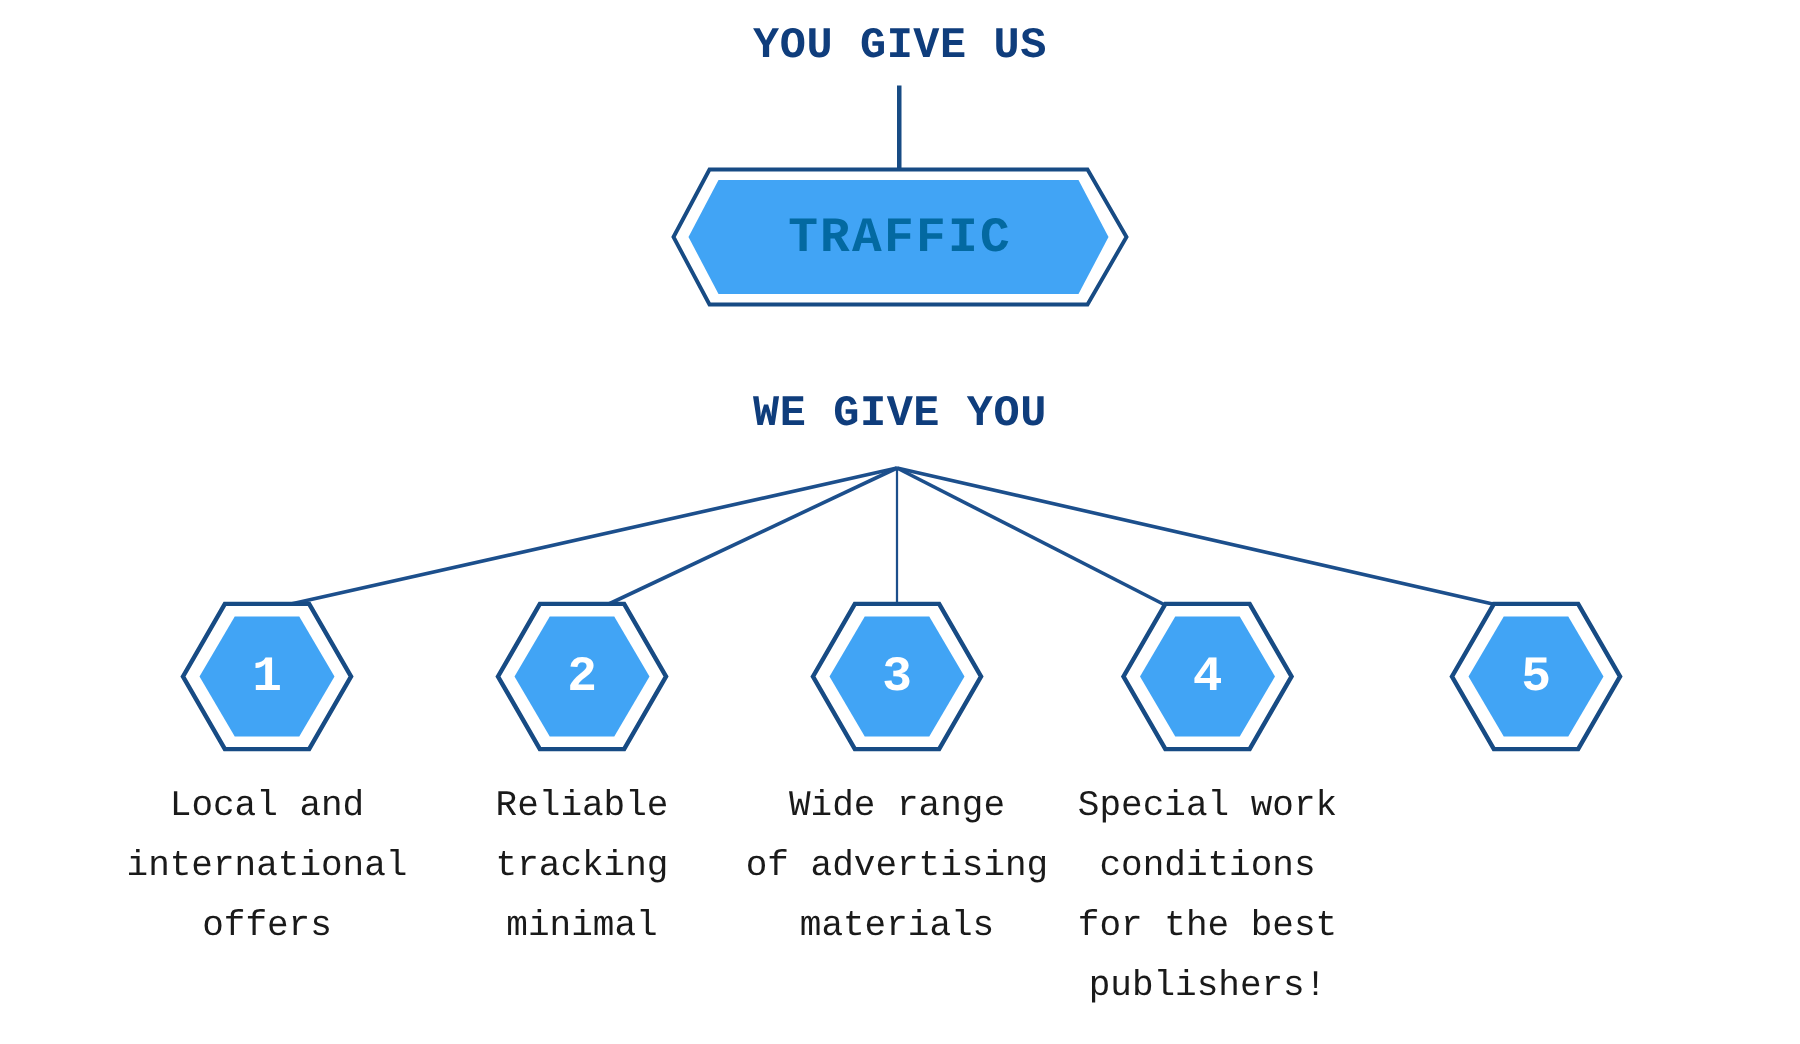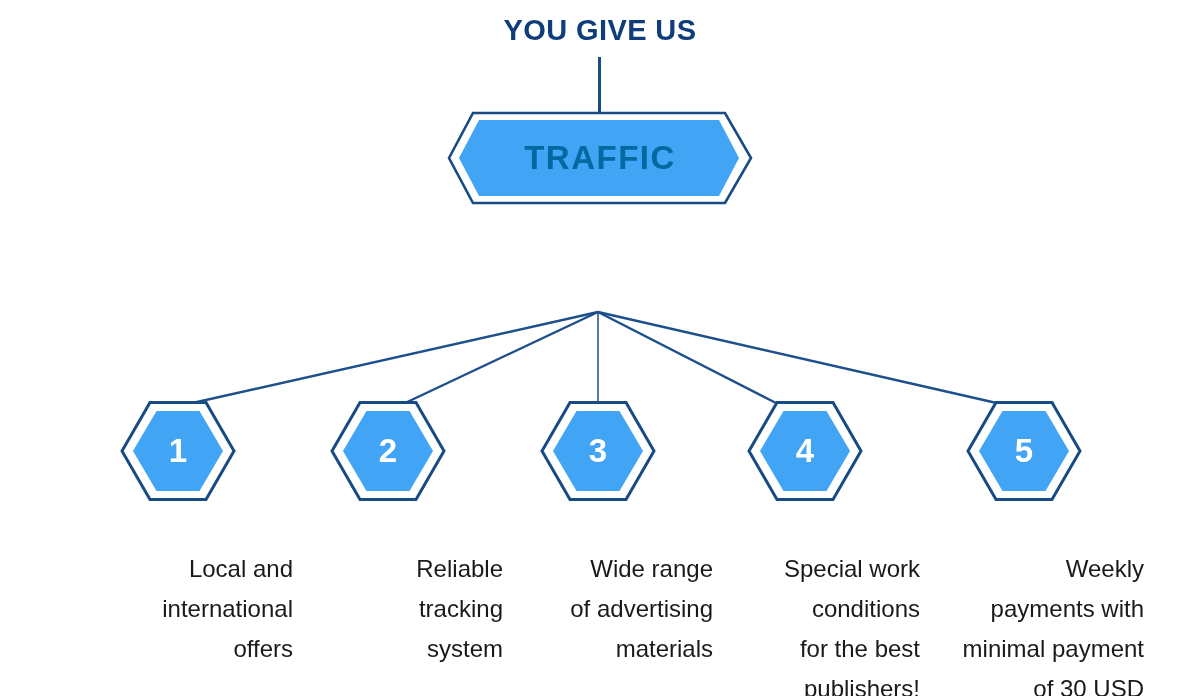--- a/index.html
+++ b/index.html
@@ -1,21 +1,21 @@
 <!DOCTYPE html>
 <html><head>
 <meta charset="utf-8">
 <style>
   html, body { margin: 0; padding: 0; background: #ffffff; }
   #canvas {
     position: relative;
     width: 1200px;
     height: 696px;
     background: #ffffff;
-    font-family: Liberation Sans, sans-serif;
+    font-family: Liberation Mono, monospace;
     overflow: hidden;
   }
   .heading {
     position: absolute;
     left: 0;
     width: 100%;
     text-align: center;
     font-weight: bold;
     font-size: 29px;
     letter-spacing: 0.4px;
@@ -77,22 +77,22 @@
     font-size: 33px;
   }
   #hex-1 { left: 120px; }
   #hex-2 { left: 330px; }
   #hex-3 { left: 540px; }
   #hex-4 { left: 747px; }
   #hex-5 { left: 966px; }
 
   .caption {
     position: absolute;
-    top: 549px;
-    text-align: right;
+    top: 518px;
+    text-align: center;
     font-size: 24px;
     line-height: 40px;
     color: #1A1A1A;
     white-space: pre-line;
   }
   #cap-1 { left: 63px;  width: 230px; }
   #cap-2 { left: 273px; width: 230px; }
   #cap-3 { left: 483px; width: 230px; }
   #cap-4 { left: 690px; width: 230px; }
   #cap-5 { left: 904px; width: 240px; }
@@ -107,20 +107,21 @@
   <div id="connector-top"></div>
 
   <div id="traffic-badge">
     <svg width="306" height="94" viewBox="0 0 306 94">
       <polygon points="2,47 26,2 278,2 304,47 278,92 26,92" fill="#ffffff" stroke="#174B84" stroke-width="2.6" stroke-linejoin="miter"></polygon>
       <polygon points="12,47 32,9 272,9 292,47 272,85 32,85" fill="#41A4F5"></polygon>
     </svg>
     <div id="traffic-label">TRAFFIC</div>
   </div>
 
+  <div class="heading" id="heading-mid">WE GIVE YOU</div>
 
   <svg id="fan-lines" width="1200" height="96" viewBox="0 0 1200 96">
     <line x1="598" y1="2" x2="188" y2="94" stroke="#1C4F8C" stroke-width="2.4"></line>
     <line x1="598" y1="2" x2="403" y2="94" stroke="#1C4F8C" stroke-width="2.4"></line>
     <line x1="598" y1="2" x2="598" y2="94" stroke="#1C4F8C" stroke-width="1.5"></line>
     <line x1="598" y1="2" x2="778" y2="94" stroke="#1C4F8C" stroke-width="2.4"></line>
     <line x1="598" y1="2" x2="1001" y2="94" stroke="#1C4F8C" stroke-width="2.4"></line>
   </svg>
 
   <div class="hex-node" id="hex-1">
@@ -161,26 +162,22 @@
       <polygon points="13,50 36.5,10 79.5,10 103,50 79.5,90 36.5,90" fill="#41A4F5"></polygon>
     </svg>
     <div class="hex-num">5</div>
   </div>
 
   <div class="caption" id="cap-1">Local and
 international
 offers</div>
   <div class="caption" id="cap-2">Reliable
 tracking
-system</div>
+minimal</div>
   <div class="caption" id="cap-4">Special work
 conditions
 for the best
 publishers!</div>
   <div class="caption" id="cap-3">Wide range
 of advertising
 materials</div>
-  <div class="caption" id="cap-5">Weekly
-payments with
-minimal payment
-of 30 USD</div>
 
 </div>
 
 </body></html>

